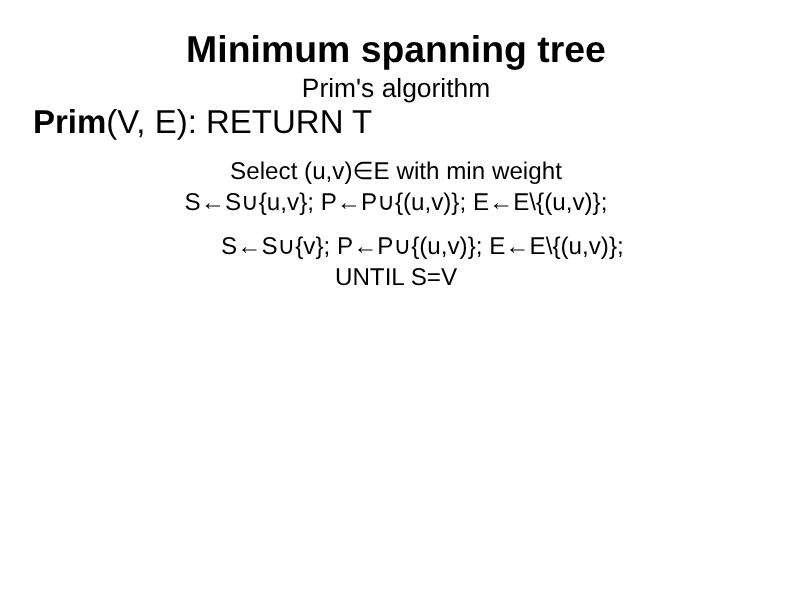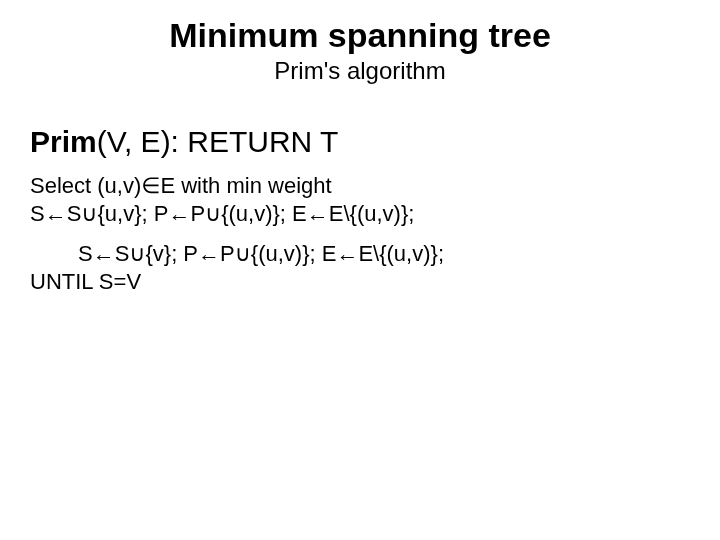--- a/index.html
+++ b/index.html
@@ -1,24 +1,24 @@
 <!DOCTYPE html>
 <html><head>
   <meta charset="utf-8">
   <style>
     * { margin: 0; padding: 0; box-sizing: border-box; }
     html, body { width: 720px; height: 540px; background: #fff; font-family: Verdana, Geneva, sans-serif; color: #000; }
     .slide { width: 720px; height: 540px; padding: 10px 30px 0 30px; }
-    .title { font-size: 34px; font-weight: bold; text-align: center; margin-top: 6px; margin-bottom: 0; }
-    .subtitle { font-size: 24px; text-align: center; margin-top: 2px; margin-bottom: 40px; }
+    .title { font-size: 34px; font-weight: bold; text-align: center; margin-top: 16px; margin-bottom: 0; }
+    .subtitle { font-size: 24px; text-align: center; margin-top: 2px; }
     .line { font-size: 30px; margin-bottom: 14px; }
     .line .bold { font-weight: bold; }
     .block { margin-bottom: 14px; }
     .indent { padding-left: 48px; }
-    .row { font-size: 22px; }
+    .row { font-size: 22px; text-align: center; }
     .gap-small { margin-bottom: 2px; }
   </style>
 </head>
 <body>
 
 <div class="slide">
   <div class="title">Minimum spanning tree</div>
   <div class="subtitle">Prim's algorithm</div>
 
   <div class="line">

